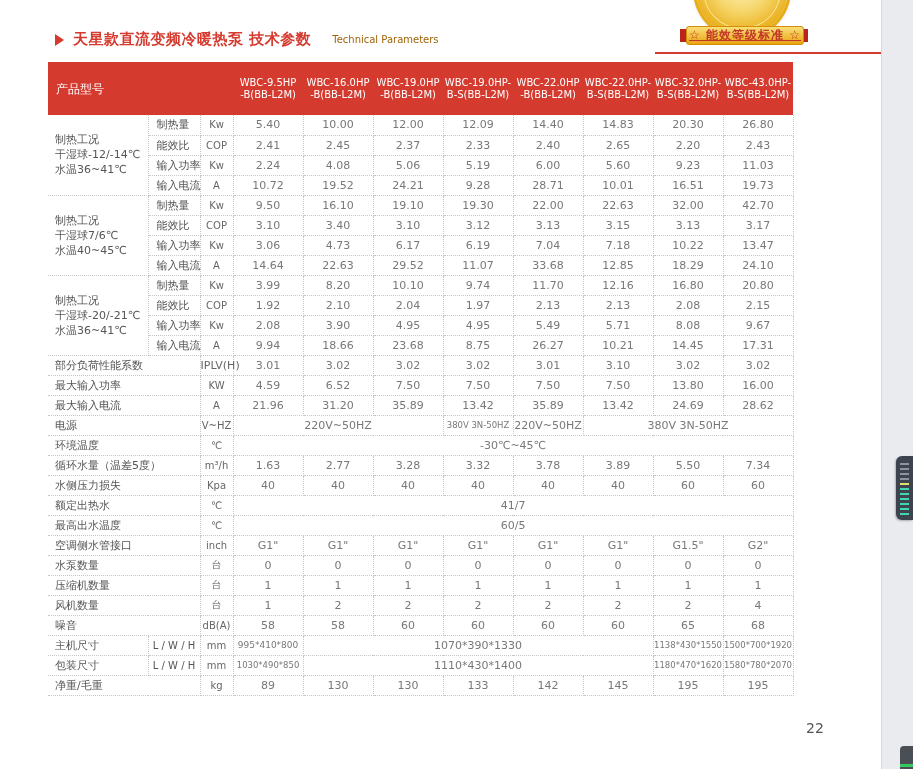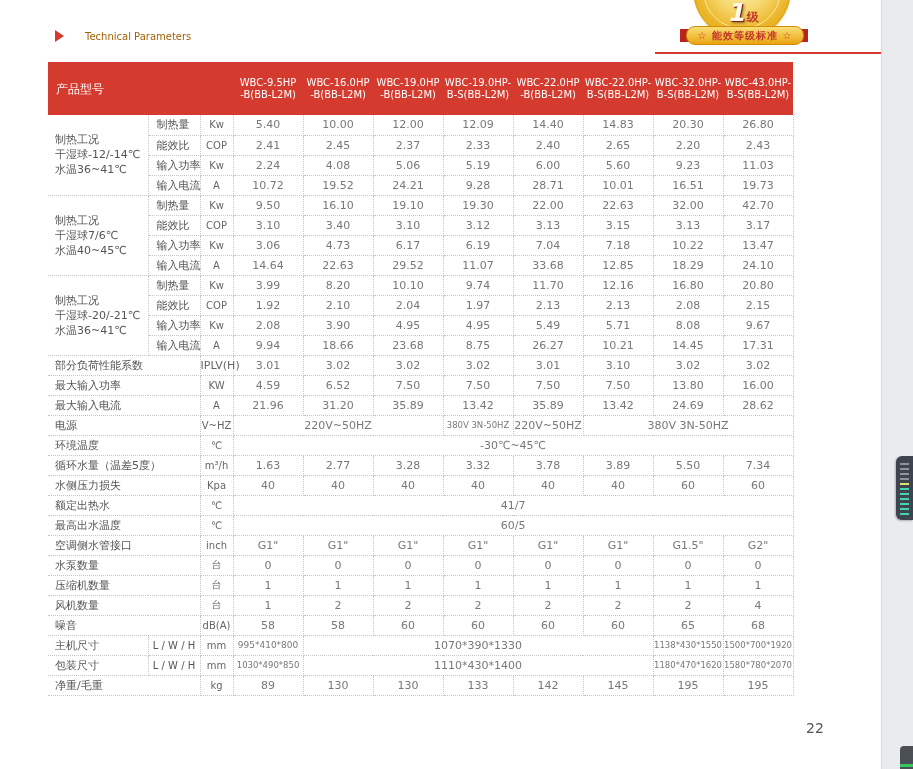--- a/index.html
+++ b/index.html
@@ -25,23 +25,23 @@
                   box-shadow:0 0 0 3px #e7ad18, 0 2px 5px rgba(0,0,0,.3); }
   .badge-circle::after { content:""; position:absolute; left:7px; top:7px; right:7px; bottom:7px;
                   border-radius:50%; border:1px solid #fbeaa0; }
   .badge-grade { position:absolute; left:0; top:1px; width:100%; text-align:center; z-index:7; line-height:24px; }
   .badge-grade .num { font-size:25px; font-weight:bold; font-style:italic; color:#fffbe8;
                   text-shadow:1px 1px 0 #8b1a12, 2px 2px 3px rgba(0,0,0,.45); }
   .badge-grade .suf { font-size:12px; font-weight:bold; color:#c0392b; }
   .ribbon-fold { position:absolute; top:29px; width:12px; height:13px; background:#b8251c; z-index:5; }
   .ribbon-fold.l { left:-12px; } .ribbon-fold.r { right:-12px; }
   .badge-ribbon { position:absolute; left:-6px; top:26px; width:116px; height:17px; z-index:6;
-                  background:linear-gradient(#f9df76,#e9a411); border:1px solid #d28c07; border-radius:9px;
+                  background:linear-gradient(#f9df76,#e9a411); border:1px solid #d28c07; border-radius:3px;
                   display:flex; align-items:center; justify-content:center;
-                  font-size:10px; font-weight:bold; color:#c2352a; letter-spacing:1px; white-space:nowrap; }
+                  font-size:12px; font-weight:bold; color:#c2352a; letter-spacing:1px; white-space:nowrap;text-decoration:underline; }
 
   
   table.params { position:absolute; left:48px; top:62px; width:745px;
                  border-collapse:collapse; table-layout:fixed; }
   table.params th, table.params td { padding:0; box-sizing:border-box; }
   thead th { background:#d53a2f; color:#ffffff; font-weight:normal; height:53px;
              font-size:10px; line-height:12px; text-align:center; }
   thead th.head-label { text-align:left; padding-left:8px; font-size:12px; }
   tbody td { height:20px; border-bottom:1px dotted #c6c6c6; border-right:1px dotted #c6c6c6;
              font-size:11px; color:#787878; text-align:center; white-space:nowrap; }
@@ -74,31 +74,29 @@
 <body>
 
 <div class="page">
 
   <div class="side-strip"></div>
 
   <div class="red-rule"></div>
 
   <div class="title-row">
     <span class="title-arrow"></span>
+    <span class="title-cn">天星款直流变频冷暖热泵 技术参数</span>
     <span class="title-en">Technical Parameters</span>
   </div>
 
   <div class="badge">
     <div class="badge-circle"></div>
     <div class="ribbon-fold l"></div>
     <div class="ribbon-fold r"></div>
     <div class="badge-ribbon">☆ 能效等级标准 ☆</div>
-    <div class="badge-grade">
-      <span class="num">1</span><span class="suf">级</span>
-    </div>
   </div>
 
   <table class="params">
     <colgroup>
       <col style="width:100px">
         <col style="width:52px">
         <col style="width:33px">
       <col style="width:70px">
         <col style="width:70px">
         <col style="width:70px">

